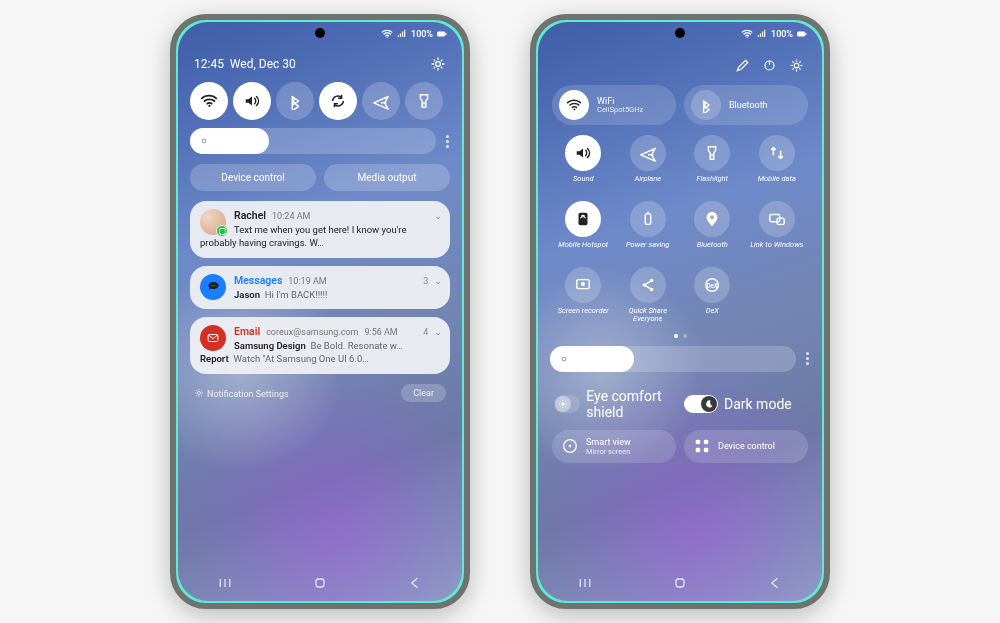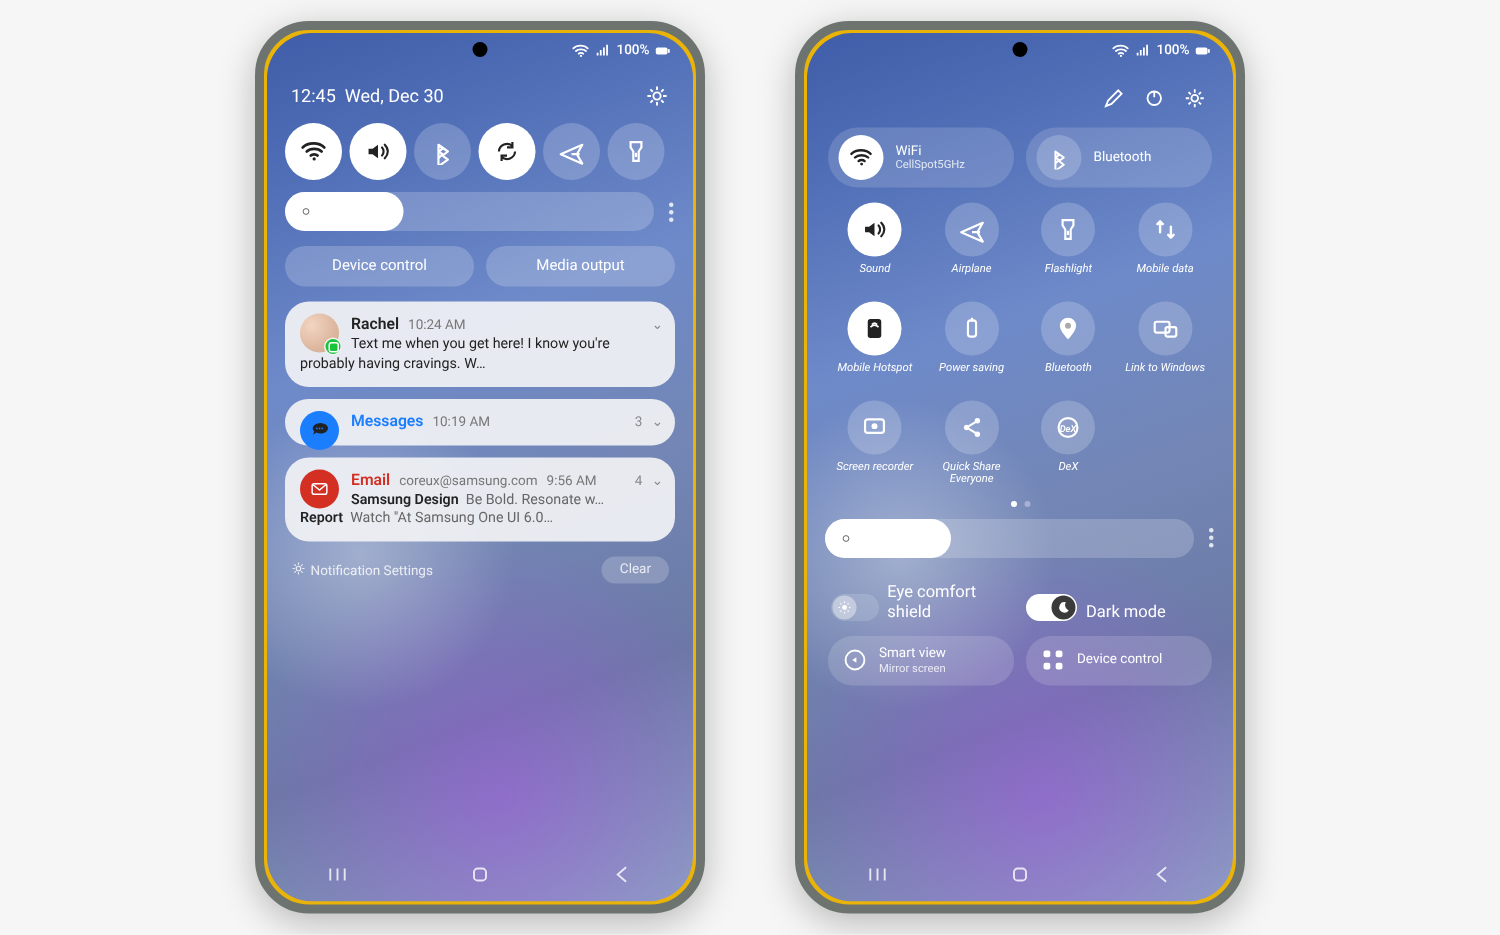--- a/index.html
+++ b/index.html
@@ -1,17 +1,17 @@
 <!DOCTYPE html>
 <html><head>
 <meta charset="utf-8">
 <style>
   * { box-sizing: border-box; margin: 0; padding: 0; font-family: -apple-system, BlinkMacSystemFont, "Segoe UI", Roboto, Arial, sans-serif; }
   body { background: #f6f6f6; width: 1000px; height: 623px; display: flex; justify-content: center; align-items: center; gap: 60px; }
-  .phone { width: 300px; height: 595px; border: 6px solid #6d7470; border-radius: 36px; background: #eab308; position: relative; overflow: hidden; box-shadow: 0 6px 24px rgba(0,0,0,.25); }
+  .phone { width: 300px; height: 595px; border: 6px solid #6d7470; border-radius: 36px; background: #5eead4; position: relative; overflow: hidden; box-shadow: 0 6px 24px rgba(0,0,0,.25); }
   .screen { position: absolute; inset: 2px; border-radius: 30px; overflow: hidden;
     background:
       radial-gradient(circle at 22% 60%, #ffffff55 0%, #ffffff00 25%),
       radial-gradient(circle at 55% 88%, #c23dff55 0%, #ffffff00 32%),
       linear-gradient(160deg, #3f5da8 0%, #516fb7 15%, #6e8ac9 35%, #7386b5 55%, #6b79a5 75%, #8ba0c2 100%);
     color: #fff;
   }
   .punchhole { position: absolute; top: 8px; left: 50%; transform: translateX(-50%); width: 10px; height: 10px; background: #000; border-radius: 50%; z-index: 50; }
   .statusbar { position: absolute; top: 6px; right: 14px; display: flex; align-items: center; gap: 3px; font-size: 9px; font-weight: 500; z-index: 40; }
   .statusbar svg { width: 12px; height: 12px; }
@@ -66,21 +66,21 @@
   .qs-wide-text .sub { font-size: 7.5px; opacity: .8; }
   .qs-grid { display: grid; grid-template-columns: repeat(4, 1fr); gap: 10px 6px; padding: 0 6px; }
   .qs-item { display: flex; flex-direction: column; align-items: center; gap: 4px; font-style: italic; }
   .qs-item .circle { width: 36px; height: 36px; }
   .qs-item .circle svg { width:18px;height:18px; }
   .qs-item .lbl { font-size: 7.5px; text-align: center; line-height: 1.1; min-height: 16px; }
   .page-dots { display: flex; justify-content: center; gap: 5px; padding: 10px 0 8px; }
   .page-dots span { width: 4px; height: 4px; background: #ffffff55; border-radius: 50%; }
   .page-dots span.active { background: #fff; }
   .qs-toggles { display: flex; gap: 8px; padding: 6px 6px 10px; }
-  .qs-toggle { flex: 1; display: flex; align-items: flex-end; gap: 6px; font-size: 11px; }
+  .qs-toggle { flex: 1; display: flex; align-items: center; gap: 6px; font-size: 14px; }
   .qs-toggle .sw { width: 34px; height: 18px; border-radius: 10px; position: relative; }
   .qs-toggle .sw.off { background: #ffffff26; }
   .qs-toggle .sw.on  { background: #fff; }
   .qs-toggle .knob { position: absolute; top: 1px; width: 16px; height: 16px; border-radius: 50%; display:flex;align-items:center;justify-content:center; }
   .qs-toggle .sw.off .knob { left: 1px; background: #ffffff66; }
   .qs-toggle .sw.on  .knob { right: 1px; background: #3a3a3a; color:#fff; }
   .qs-toggle .knob svg { width:10px;height:10px; }
   .qs-bottom-row { display: flex; gap: 8px; padding: 0 4px; }
   .qs-bottom { flex: 1; background: #ffffff26; border-radius: 20px; display: flex; align-items: center; gap: 7px; padding: 7px 9px; font-size: 9px; }
   .qs-bottom svg { width:18px;height:18px; }
@@ -283,20 +283,21 @@
         <div class="avatar msg">
             <svg viewBox="0 0 20 20">
               <use href="#i-chat"></use>
             </svg>
           </div>
         <div class="top">
             <span class="name" style="color:#1b7eff">Messages</span>
             <span class="time">10:19 AM</span>
           </div>
         <div class="body">
+          <div class="row"><b>Jason</b>&nbsp;&nbsp;<span class="sub">Hi I'm BACK!!!!!</span></div>
         </div>
       </div>
 
       <div class="card">
         <span class="chev"><span>4</span> ⌄</span>
         <div class="avatar mail">
             <svg viewBox="0 0 20 20" stroke-width="1.4">
               <use href="#i-mail"></use>
             </svg>
           </div>

